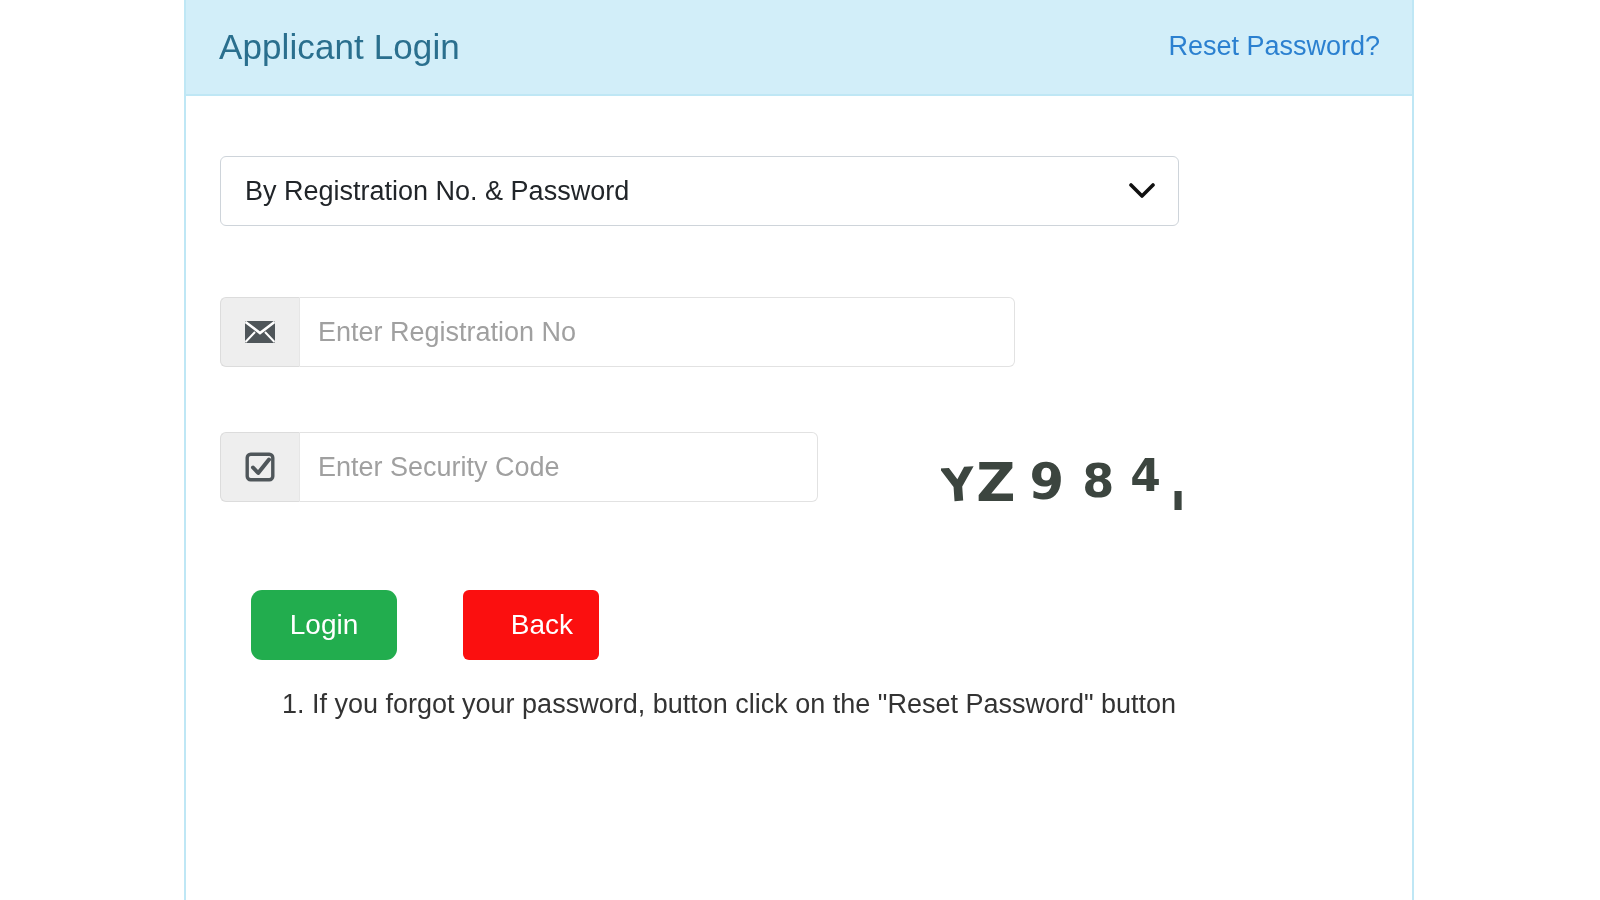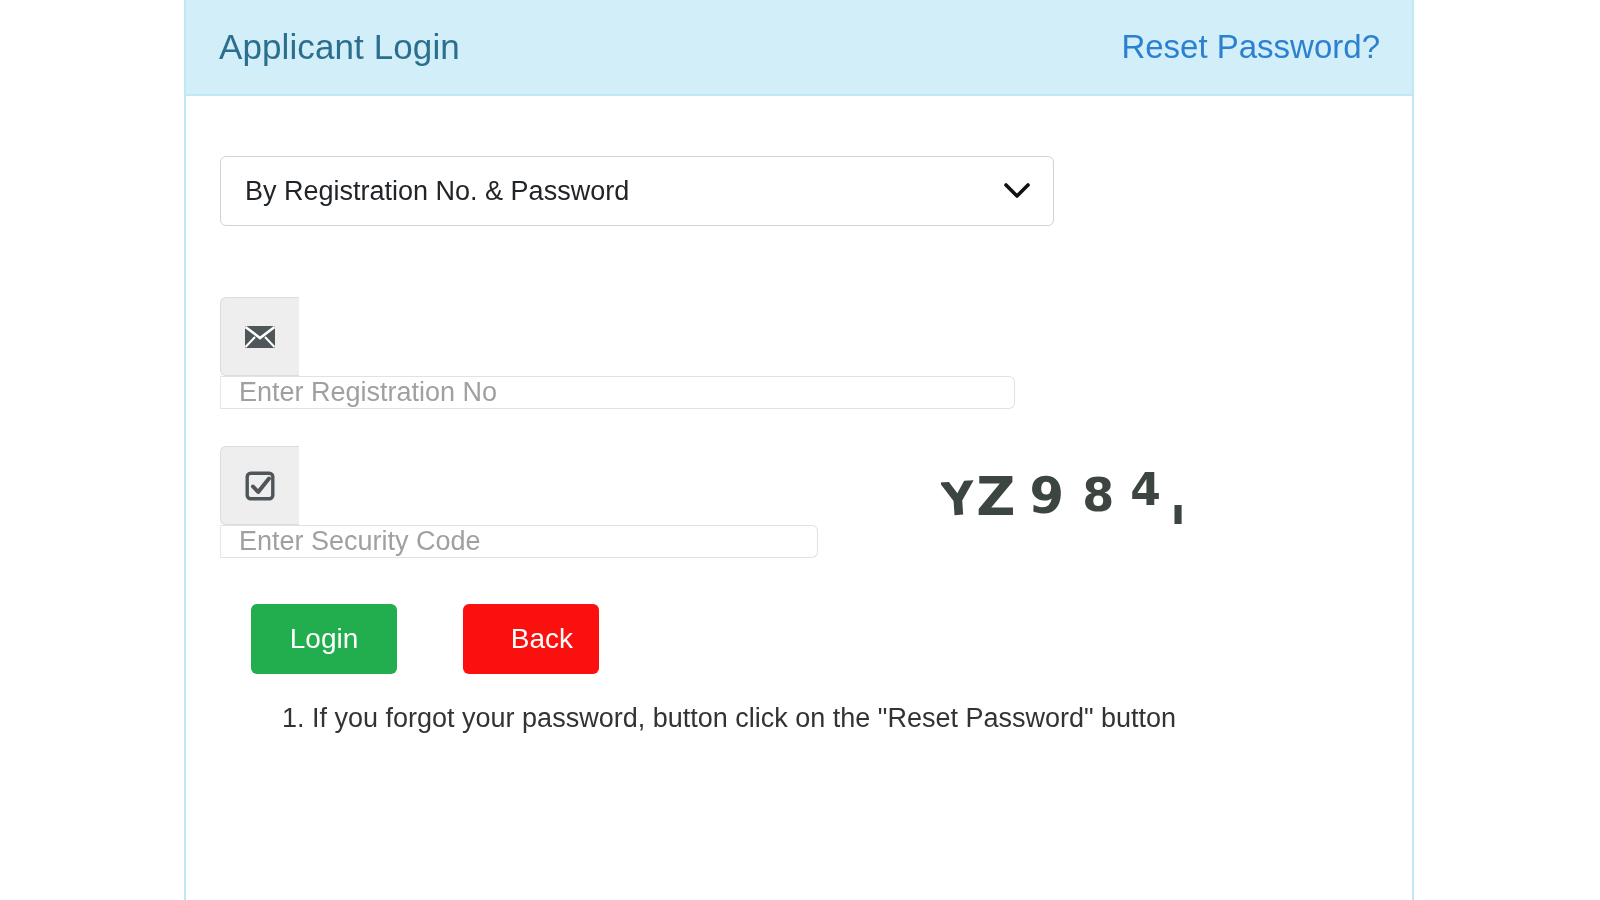--- a/index.html
+++ b/index.html
@@ -38,34 +38,34 @@
     padding: 0 32px 0 33px;
   }
   .card-title {
     font-size: 35px;
     color: #2a6f8e;
     font-weight: 400;
     letter-spacing: 0.1px;
     line-height: 1;
   }
   .reset-link {
-    font-size: 33px;
+    font-size: 27px;
     color: #2b80d0;
     text-decoration: none;
     font-weight: 400;
     line-height: 1;
     cursor: pointer;
   }
 
   .card-body { padding: 60px 34px 0 34px; }
 
   
   .select-wrap {
     position: relative;
-    width: 834px;
+    width: 959px;
     height: 70px;
     margin-bottom: 71px;
   }
   .form-select {
     width: 100%;
     height: 100%;
     appearance: none;
     -webkit-appearance: none;
     border: 1px solid #ced4da;
     border-radius: 6px;
@@ -81,23 +81,22 @@
     position: absolute;
     right: 24px; top: 0; bottom: 0;
     display: flex; align-items: center;
     pointer-events: none;
   }
 
   
   .input-group {
     display: flex;
     align-items: stretch;
-    height: 84px;
+    height: 70px;
     margin-bottom: 65px;
-    flex-direction: column;
   }
   .input-group.reg   { width: 795px; }
   .input-group.pass  { width: 795px; }
   .input-group.sec   { width: 598px; margin-bottom: 0; }
 
   .input-addon {
     width: 79px;
     flex: 0 0 79px;
     background: #eeeeee;
     border: 1px solid #dcdcdc;
@@ -153,21 +152,21 @@
     font-size: 28px;
     color: #ffffff;
     border: none;
     border-radius: 6px;
     height: 70px;
     padding: 0 26px;
     cursor: pointer;
     line-height: 70px;
     text-align: center;
   }
-  .btn-login { background: #22ad4e; min-width: 146px; margin-left: 31px; }
+  .btn-login { background: #22ad4e; min-width: 146px; margin-left: 31px; border-radius: 11px; }
   .btn-back  { background: #fb0f0f; min-width: 136px; margin-left: 66px; text-align: right; }
 
   
   .notes {
     margin: 26px 0 0 0;
     padding-left: 92px;
     list-style-position: outside;
   }
   .notes li {
     font-size: 27px;

